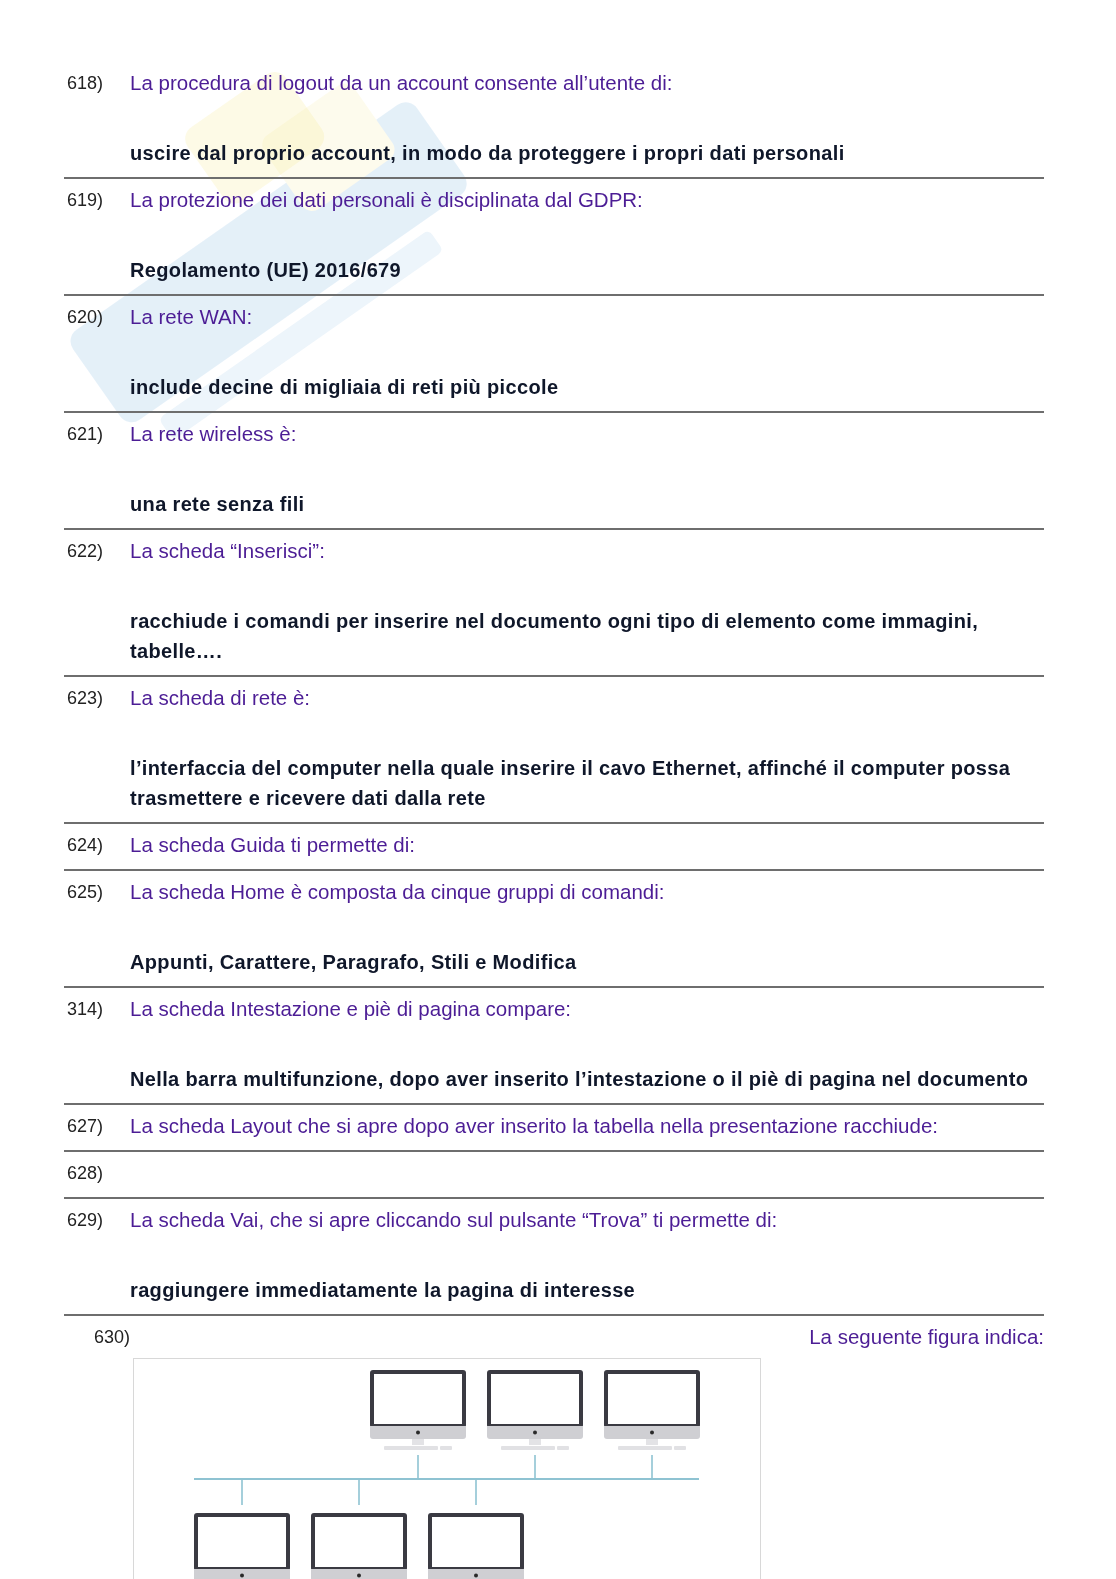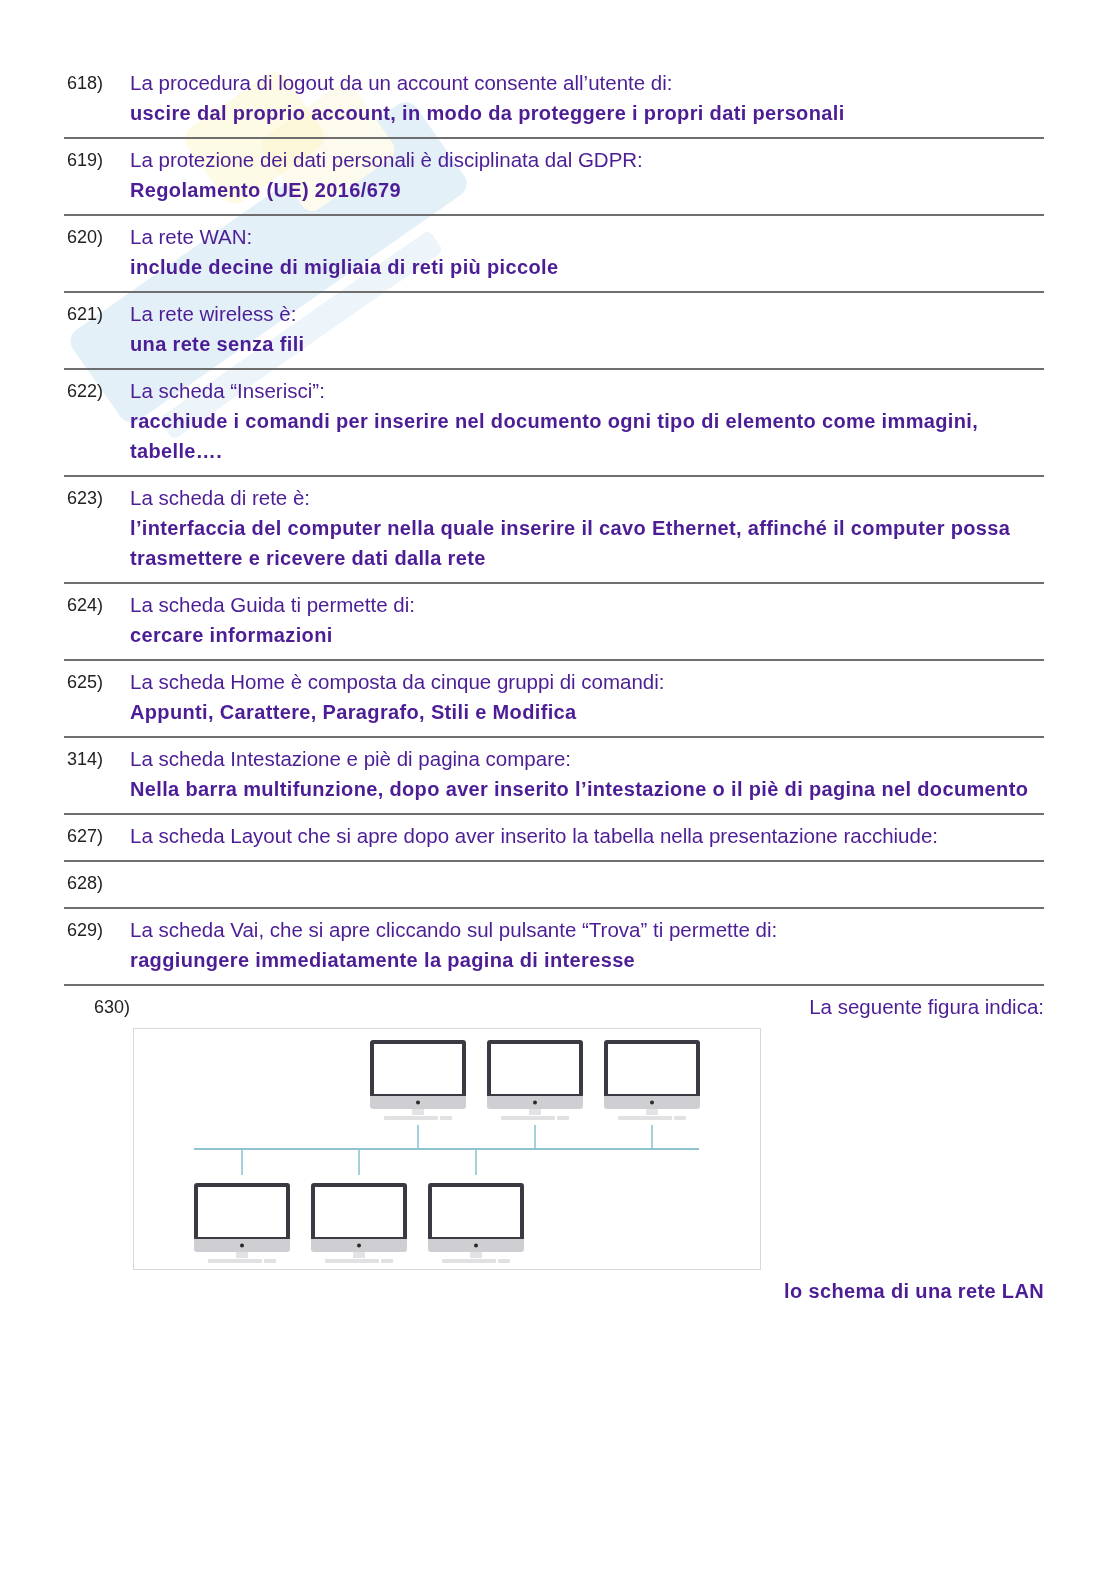--- a/index.html
+++ b/index.html
@@ -56,22 +56,23 @@
     }
     .qa-question {
       font-size: 20.5px;
       line-height: 30px;
       color: #4c1d95;
     }
     .qa-answer {
       font-size: 20px;
       line-height: 30px;
       font-weight: bold;
-      color: #4c1d95;
+      color: #0f172a;
       letter-spacing: 0.35px;
+      margin-top: 40px;
     }
     .figure-box {
       position: relative;
       width: 626px;
       height: 240px;
       margin: 6px 0 6px 3px;
       border: 1px solid #d8d8d8;
       background: #ffffff;
     }
     .figure-box svg {
@@ -141,21 +142,20 @@
     <div class="qa-body">
       <div class="qa-question">La scheda di rete è:</div>
       <div class="qa-answer">l’interfaccia del computer nella quale inserire il cavo Ethernet, affinché il computer possa trasmettere e ricevere dati dalla rete</div>
     </div>
   </div>
 
   <div class="qa">
     <div class="qa-num">624)</div>
     <div class="qa-body">
       <div class="qa-question">La scheda Guida ti permette di:</div>
-      <div class="qa-answer">cercare informazioni</div>
     </div>
   </div>
 
   <div class="qa">
     <div class="qa-num">625)</div>
     <div class="qa-body">
       <div class="qa-question">La scheda Home è composta da cinque gruppi di comandi:</div>
       <div class="qa-answer">Appunti, Carattere, Paragrafo, Stili e Modifica</div>
     </div>
   </div>

